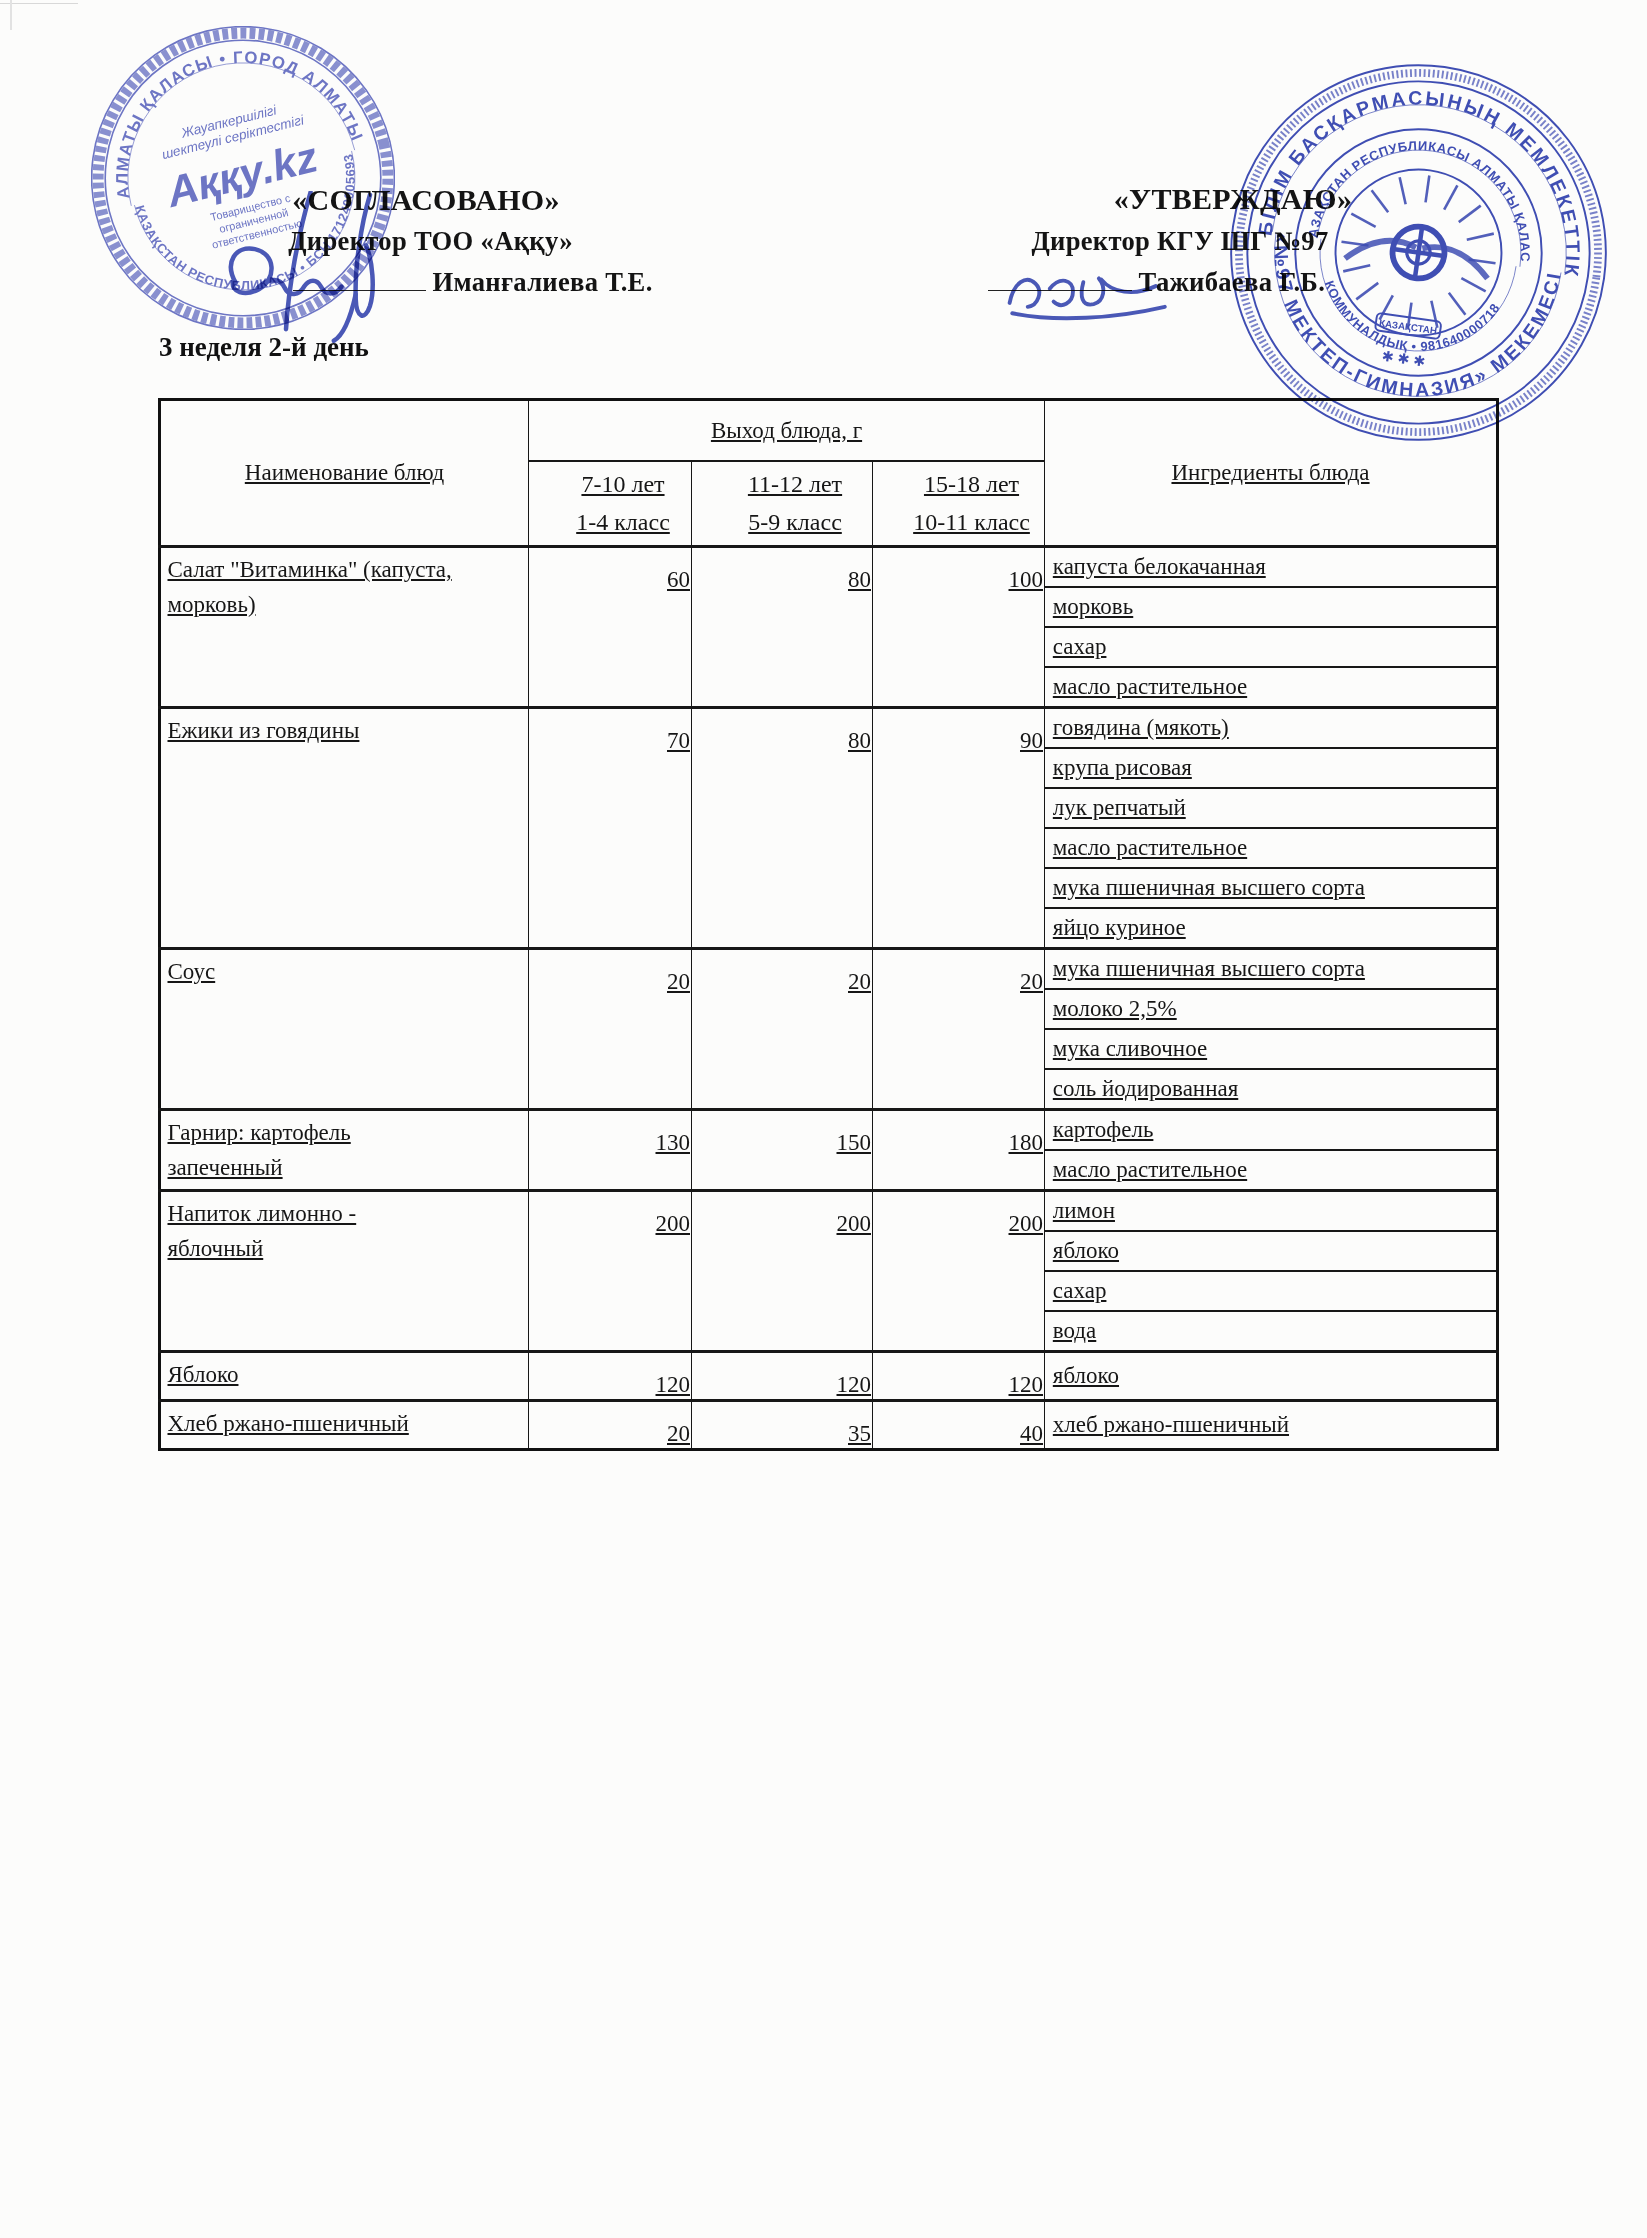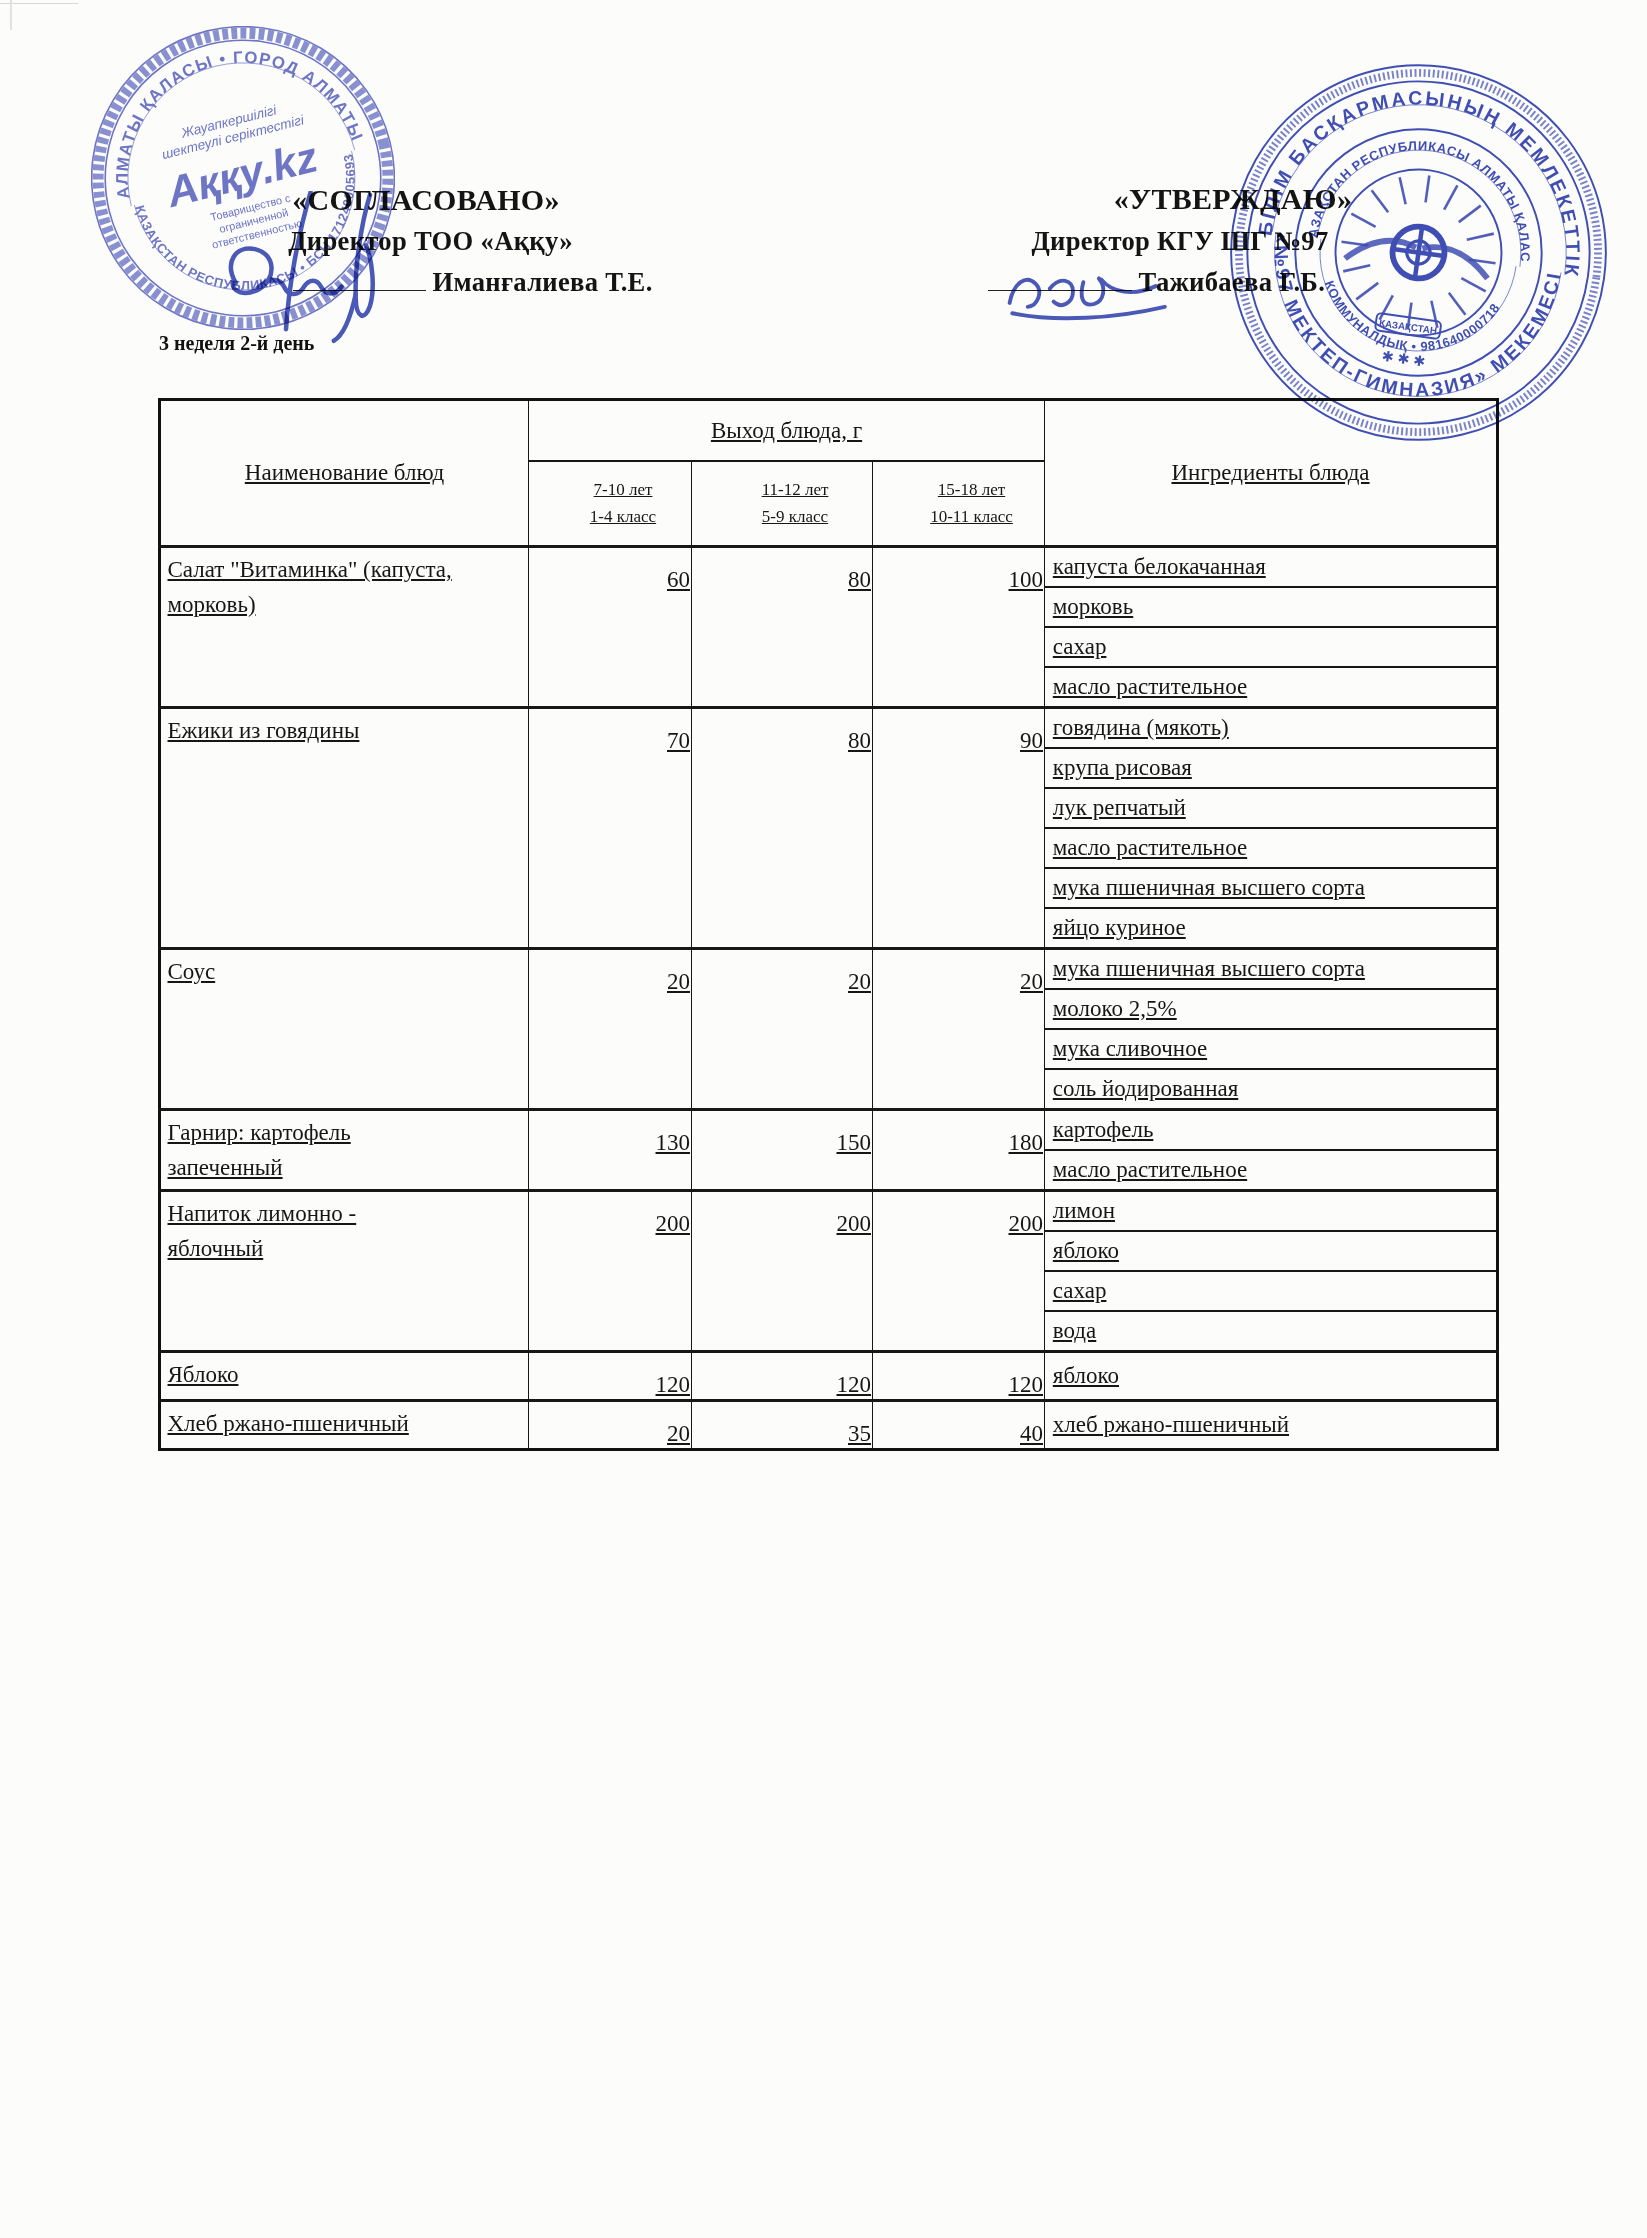--- a/index.html
+++ b/index.html
@@ -15,37 +15,37 @@
   
   .appr{position:absolute;font-weight:bold;color:#141414;letter-spacing:0.3px;}
   .appr-left-title  {left:290px; top:183px; width:272px; text-align:center; font-size:30px;}
   .appr-left-sub    {left:275px; top:226px; width:311px; text-align:center; font-size:26.6px;}
   .appr-left-sign   {left:293px; top:267px; font-size:26.6px; white-space:nowrap;}
   .appr-right-title {left:1100px;top:182px; width:266px; text-align:center; font-size:30px;}
   .appr-right-sub   {left:1018px;top:226px; width:324px; text-align:center; font-size:26.6px;}
   .appr-right-sign  {left:988px;top:267px; font-size:26.6px; white-space:nowrap;}
   .sig-line{display:inline-block;border-bottom:1.9px solid #222;height:23px;vertical-align:baseline;margin-right:6.5px;}
   .sig-line.l{width:133px;} .sig-line.r{width:144px;}
-  .week-label{position:absolute;left:159px;top:332px;font-size:20px;font-weight:bold;color:#111;}
+  .week-label{position:absolute;left:159px;top:332px;font-size:27px;font-weight:bold;color:#111;}
 
   
   table.menu{
     position:absolute;left:158px;top:398px;width:1338px;
     border-collapse:collapse;table-layout:fixed;
     font-size:23px;color:#161616;z-index:1;background:transparent;
   }
   table.menu td,table.menu th{
     border:2.6px solid #171717;border-left-width:1.9px;border-right-width:1.9px;
     font-weight:normal;
     text-decoration:underline;
   }
   table.menu{border:3.2px solid #111;}
   th.h-dish,th.h-ingr{font-weight:bold;text-align:center;vertical-align:middle;font-size:23px;}
   th.h-out{font-weight:bold;text-align:center;vertical-align:middle;height:57px;font-size:23px;}
-  th.h-age{font-weight:bold;text-align:center;vertical-align:middle;height:81px;line-height:1.55;font-size:17px;padding-left:27px;}
+  th.h-age{font-weight:bold;text-align:center;vertical-align:middle;height:81px;line-height:1.55;font-size:24px;padding-left:27px;}
   td.dish{vertical-align:top;text-align:left;padding:5.2px 3.9px 0 6.5px;line-height:1.5;white-space:pre-line;}
   td.portion{vertical-align:top;text-align:right;padding-top:19px;}
   td.ingredient{height:38px;vertical-align:middle;text-align:left;padding:0 3.9px 0 7.8px;margin-top:13px;}
   tr.row-start td{border-top-width:3.2px;}
 
   
   .stamp{position:absolute;mix-blend-mode:multiply;z-index:5;}
   .sig{position:absolute;z-index:6;mix-blend-mode:multiply;}
   .stamp text{font-family:"Liberation Sans","DejaVu Sans",sans-serif;}
 </style>

